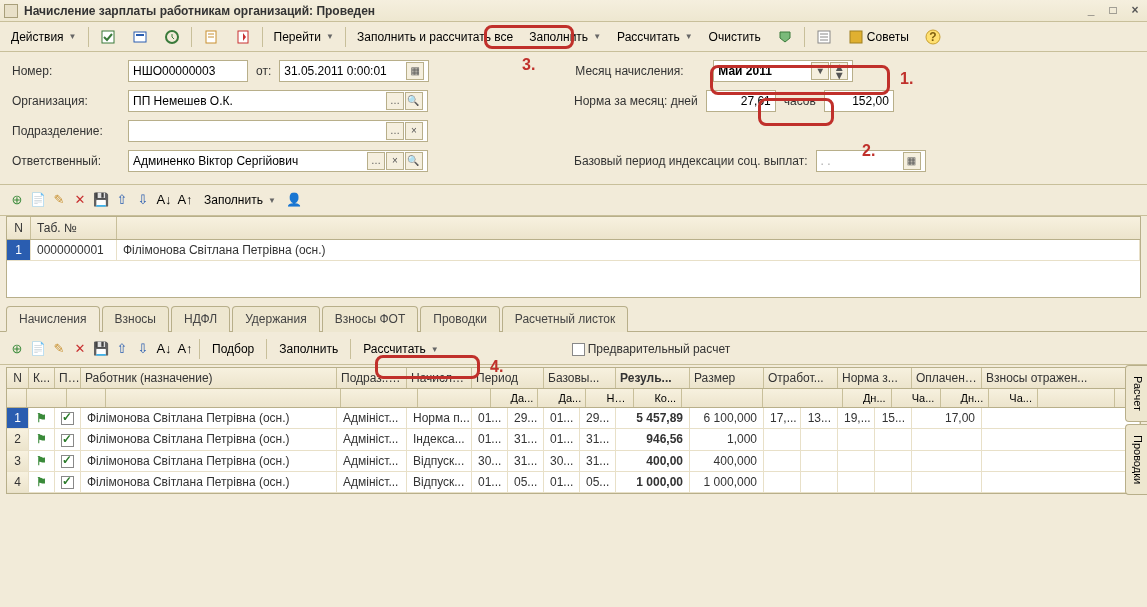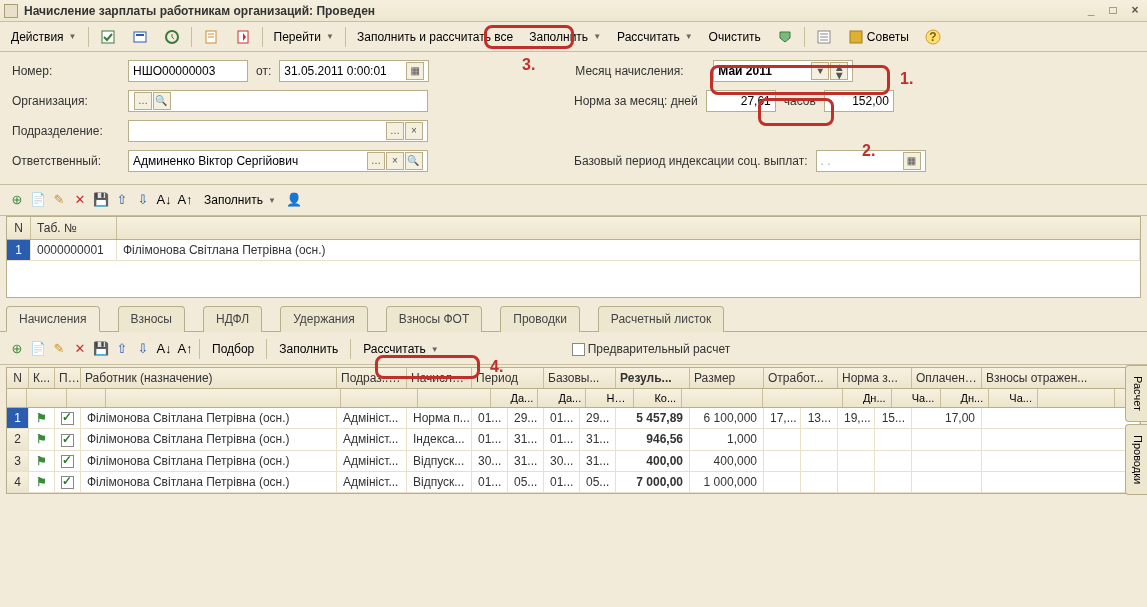--- a/index.html
+++ b/index.html
@@ -38,21 +38,21 @@
 
 .table { border: 1px solid #b8af8a; background: #fff; }
 .thead { display: flex; background: linear-gradient(#f7f1df, #ece4cc); border-bottom: 1px solid #b8af8a; }
 .th { border-right: 1px solid #c8bf9a; padding: 4px 6px; font-weight: normal; color: #333; }
 .trow { display: flex; border-bottom: 1px solid #e8e0c8; }
 .td { border-right: 1px solid #e8e0c8; padding: 3px 6px; color: #333; overflow: hidden; white-space: nowrap; }
 .rownum { background: #2a5db0; color: #fff; text-align: center; }
 .rownum-plain { background: linear-gradient(#f7f1df, #ece4cc); text-align: center; }
 
 
-.tabs { display: flex; gap: 18px; margin: 8px 0 0 6px; }
+.tabs { display: flex; gap: 2px; margin: 8px 0 0 6px; }
 .tab { padding: 5px 12px; background: #eee7d0; border: 1px solid #b8af8a; border-bottom: none; border-top-left-radius: 4px; border-top-right-radius: 4px; cursor: pointer; color: #444; }
 .tab.active { background: #f2ebd9; font-weight: normal; border-bottom: 1px solid #f2ebd9; position: relative; z-index: 2; }
 .tab-body { border-top: 1px solid #b8af8a; margin-top: -1px; padding-top: 2px; }
 
 
 .grid { border: 1px solid #b8af8a; background: #fff; margin: 2px 6px 0 6px; }
 .grid .thead { font-size: 11px; }
 .grid .thead2 { display: flex; background: linear-gradient(#f7f1df, #ece4cc); border-bottom: 1px solid #b8af8a; gap: 16px; }
 .grid .th, .grid .th2 { border-right: 1px solid #c8bf9a; padding: 3px 4px; overflow: hidden; white-space: nowrap; text-overflow: ellipsis; }
 .grid .th2 { font-size: 11px; }
@@ -186,20 +186,21 @@
         <span class="btn" style="font-size:8px;line-height:8px;display:flex;flex-direction:column">
           <span>▴</span>
           <span>▾</span>
         </span>
       </div>
   </div>
 
   <div class="row">
     <span class="lbl" style="width:108px">Организация:</span>
     <div class="input" style="width:300px">
+        <span class="input-text">ПП Немешев О.К.</span>
         <span class="btn">…</span>
         <span class="btn">🔍</span>
       </div>
     <span style="flex:0 0 130px"></span>
     <span class="lbl">Норма за месяц: дней</span>
     <div class="input" style="width:70px;justify-content:flex-end">
         <span class="input-text num">27,61</span>
       </div>
     <span class="lbl">часов</span>
     <div class="input" style="width:70px;justify-content:flex-end">
@@ -400,21 +401,21 @@
           <div class="td rownum-plain" style="width:22px">4</div>
           <div class="td chk" style="width:26px"><span class="flag-green">⚑</span></div>
           <div class="td chk" style="width:26px"><span class="checkbox-box checked"></span></div>
           <div class="td" style="width:256px">Філімонова Світлана Петрівна (осн.)</div>
           <div class="td" style="width:70px">Адмініст...</div>
           <div class="td" style="width:65px">Відпуск...</div>
           <div class="td" style="width:36px">01...</div>
           <div class="td" style="width:36px">05...</div>
           <div class="td" style="width:36px">01...</div>
           <div class="td" style="width:36px">05...</div>
-          <div class="td num" style="width:74px;font-weight:bold">7 000,00</div>
+          <div class="td num" style="width:74px;font-weight:bold">1 000,00</div>
           <div class="td num" style="width:74px">1 000,000</div>
           <div class="td num" style="width:37px"></div>
           <div class="td num" style="width:37px"></div>
           <div class="td num" style="width:37px"></div>
           <div class="td num" style="width:37px"></div>
           <div class="td num" style="width:70px"></div>
           <div class="td" style="flex:1"></div>
         </div>
       </div>
   </div>

